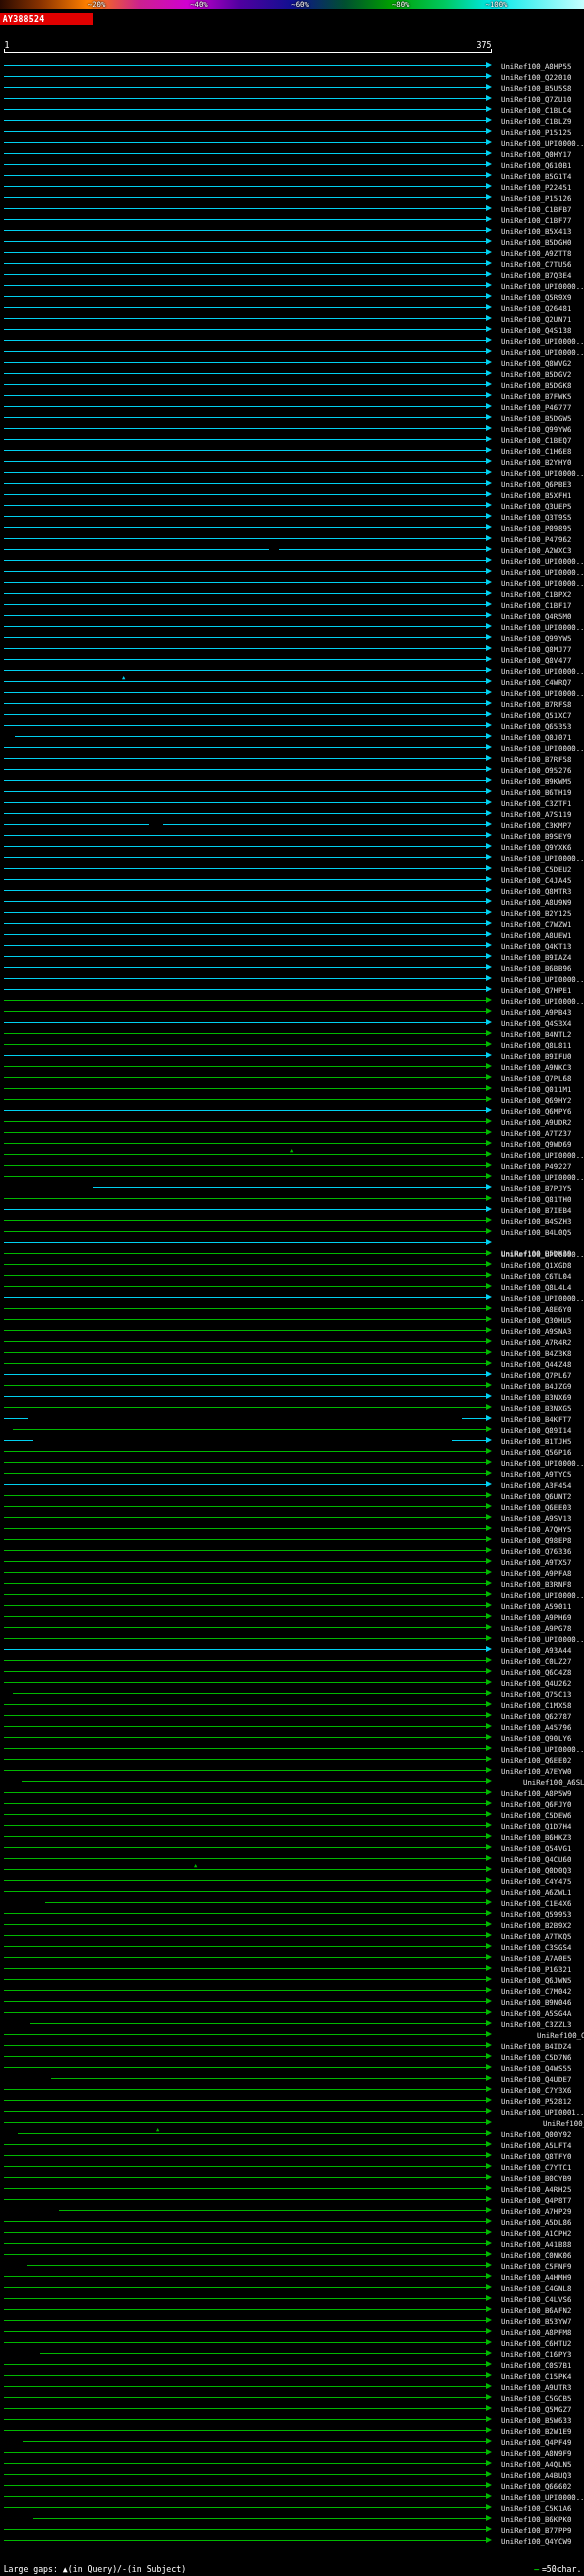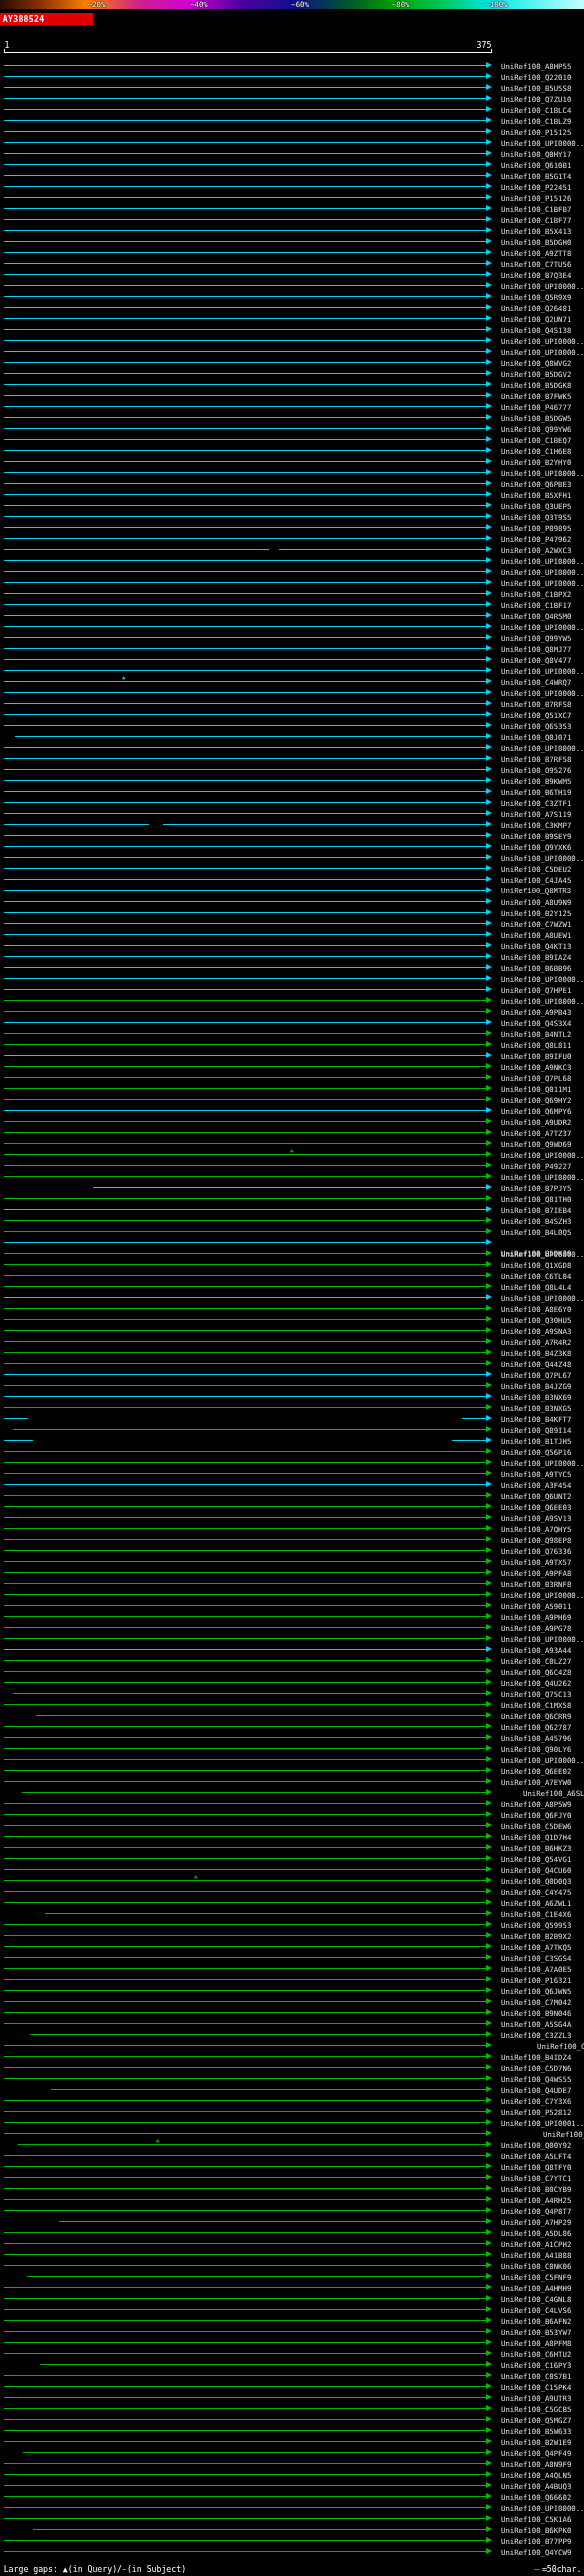--- a/index.html
+++ b/index.html
@@ -588,21 +588,21 @@
           <div class="seg" style="left: 3.7px; width: 482px; background: rgb(0, 208, 240);"></div>
           <div class="arrow" style="left: 486px; border-left-color: rgb(0, 208, 240);"></div>
         </div>
         <span class="row-label" style="color: rgb(224, 224, 224);">UniRef100_C4JA45</span>
       </div>
       <div class="row">
         <div class="bar-wrap">
           <div class="seg" style="left: 3.7px; width: 482px; background: rgb(0, 208, 240);"></div>
           <div class="arrow" style="left: 486px; border-left-color: rgb(0, 208, 240);"></div>
         </div>
-        <span class="row-label" style="color: rgb(224, 224, 224); font-family: Liberation Mono, monospace;">UniRef100_Q8MTR3</span>
+        <span class="row-label" style="color: rgb(224, 224, 224);">UniRef100_Q8MTR3</span>
       </div>
       <div class="row">
         <div class="bar-wrap">
           <div class="seg" style="left: 3.7px; width: 482px; background: rgb(0, 208, 240);"></div>
           <div class="arrow" style="left: 486px; border-left-color: rgb(0, 208, 240);"></div>
         </div>
         <span class="row-label" style="color: rgb(224, 224, 224);">UniRef100_A8U9N9</span>
       </div>
       <div class="row">
         <div class="bar-wrap">
@@ -1110,27 +1110,20 @@
           <div class="arrow" style="left: 486px; border-left-color: rgb(0, 184, 0);"></div>
         </div>
         <span class="row-label" style="color: rgb(224, 224, 224);">UniRef100_Q75C13</span>
       </div>
       <div class="row">
         <div class="bar-wrap">
           <div class="seg" style="left: 3.7px; width: 482px; background: rgb(0, 184, 0);"></div>
           <div class="arrow" style="left: 486px; border-left-color: rgb(0, 184, 0);"></div>
         </div>
         <span class="row-label" style="color: rgb(224, 224, 224);">UniRef100_C1MX58</span>
-      </div>
-      <div class="row">
-        <div class="bar-wrap">
-          <div class="seg" style="left: 36px; width: 450px; background: rgb(0, 184, 0);"></div>
-          <div class="arrow" style="left: 486px; border-left-color: rgb(0, 184, 0);"></div>
-        </div>
-        <span class="row-label" style="color: rgb(224, 224, 224);">UniRef100_Q6CRR9</span>
       </div>
       <div class="row">
         <div class="bar-wrap">
           <div class="seg" style="left: 3.7px; width: 482px; background: rgb(0, 184, 0);"></div>
           <div class="arrow" style="left: 486px; border-left-color: rgb(0, 184, 0);"></div>
         </div>
         <span class="row-label" style="color: rgb(224, 224, 224);">UniRef100_Q62787</span>
       </div>
       <div class="row">
         <div class="bar-wrap">

